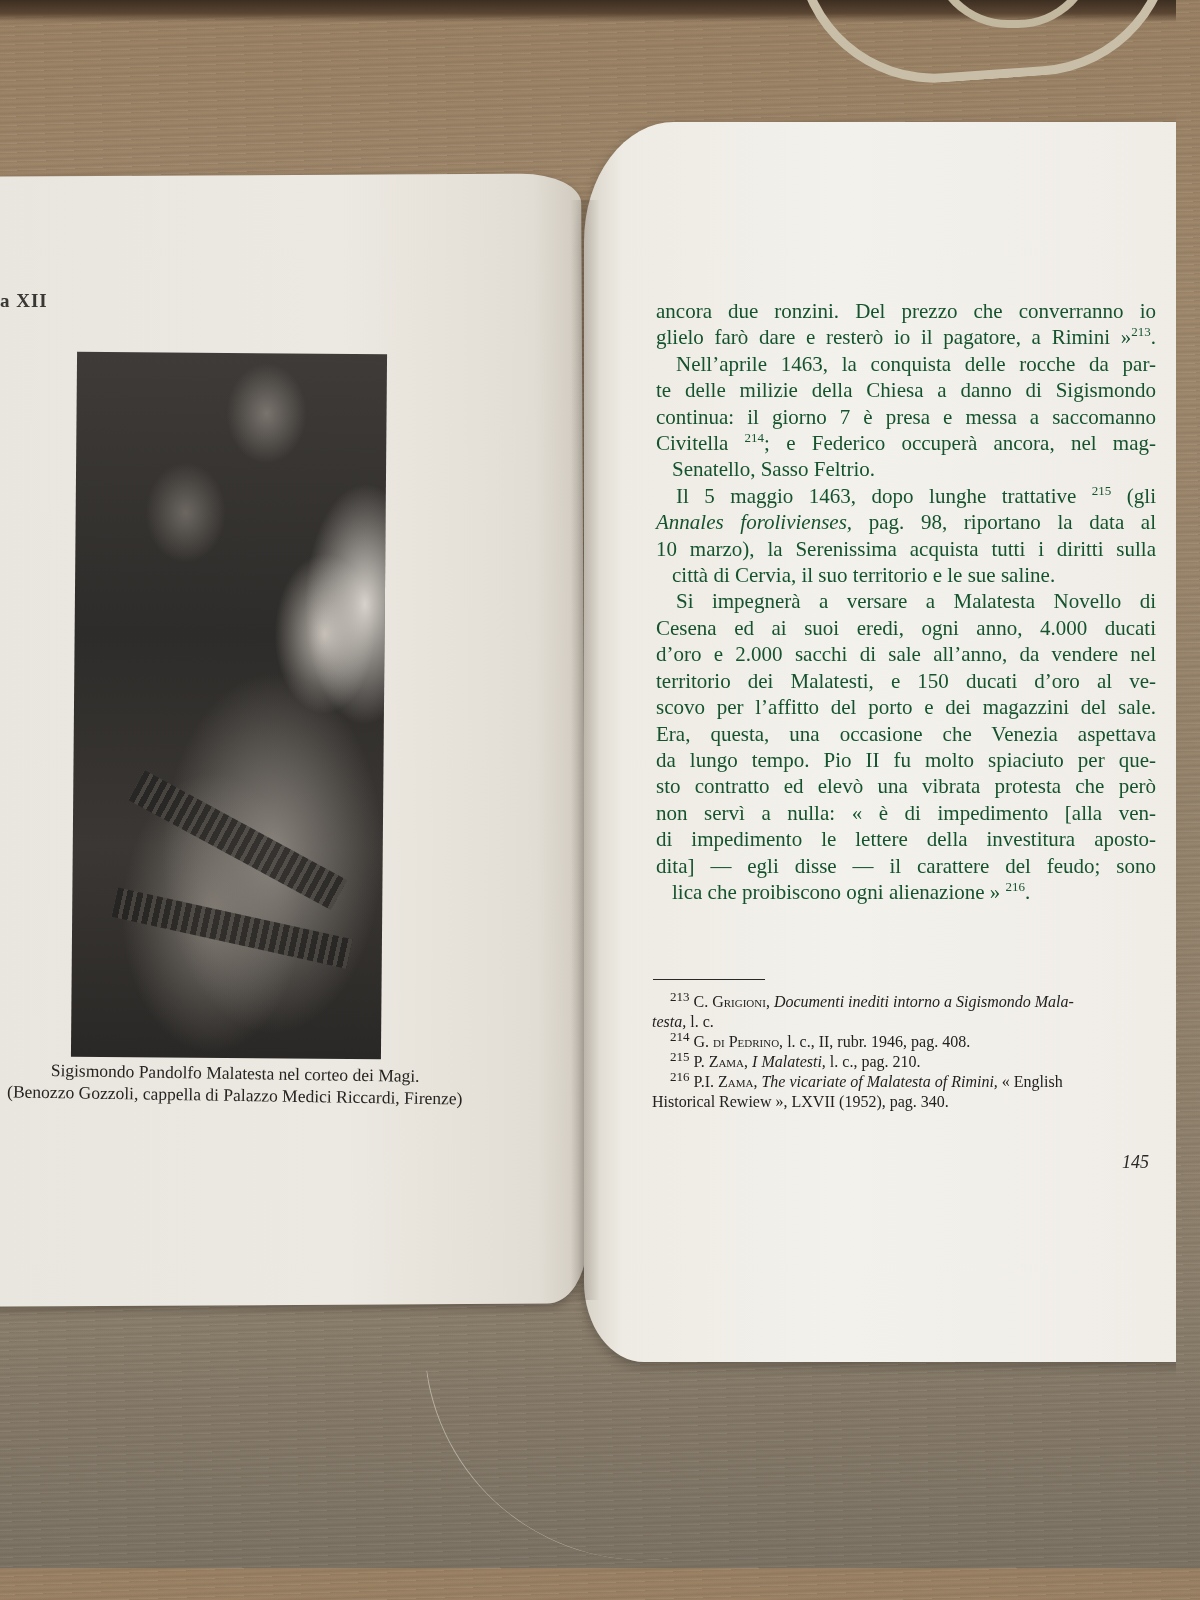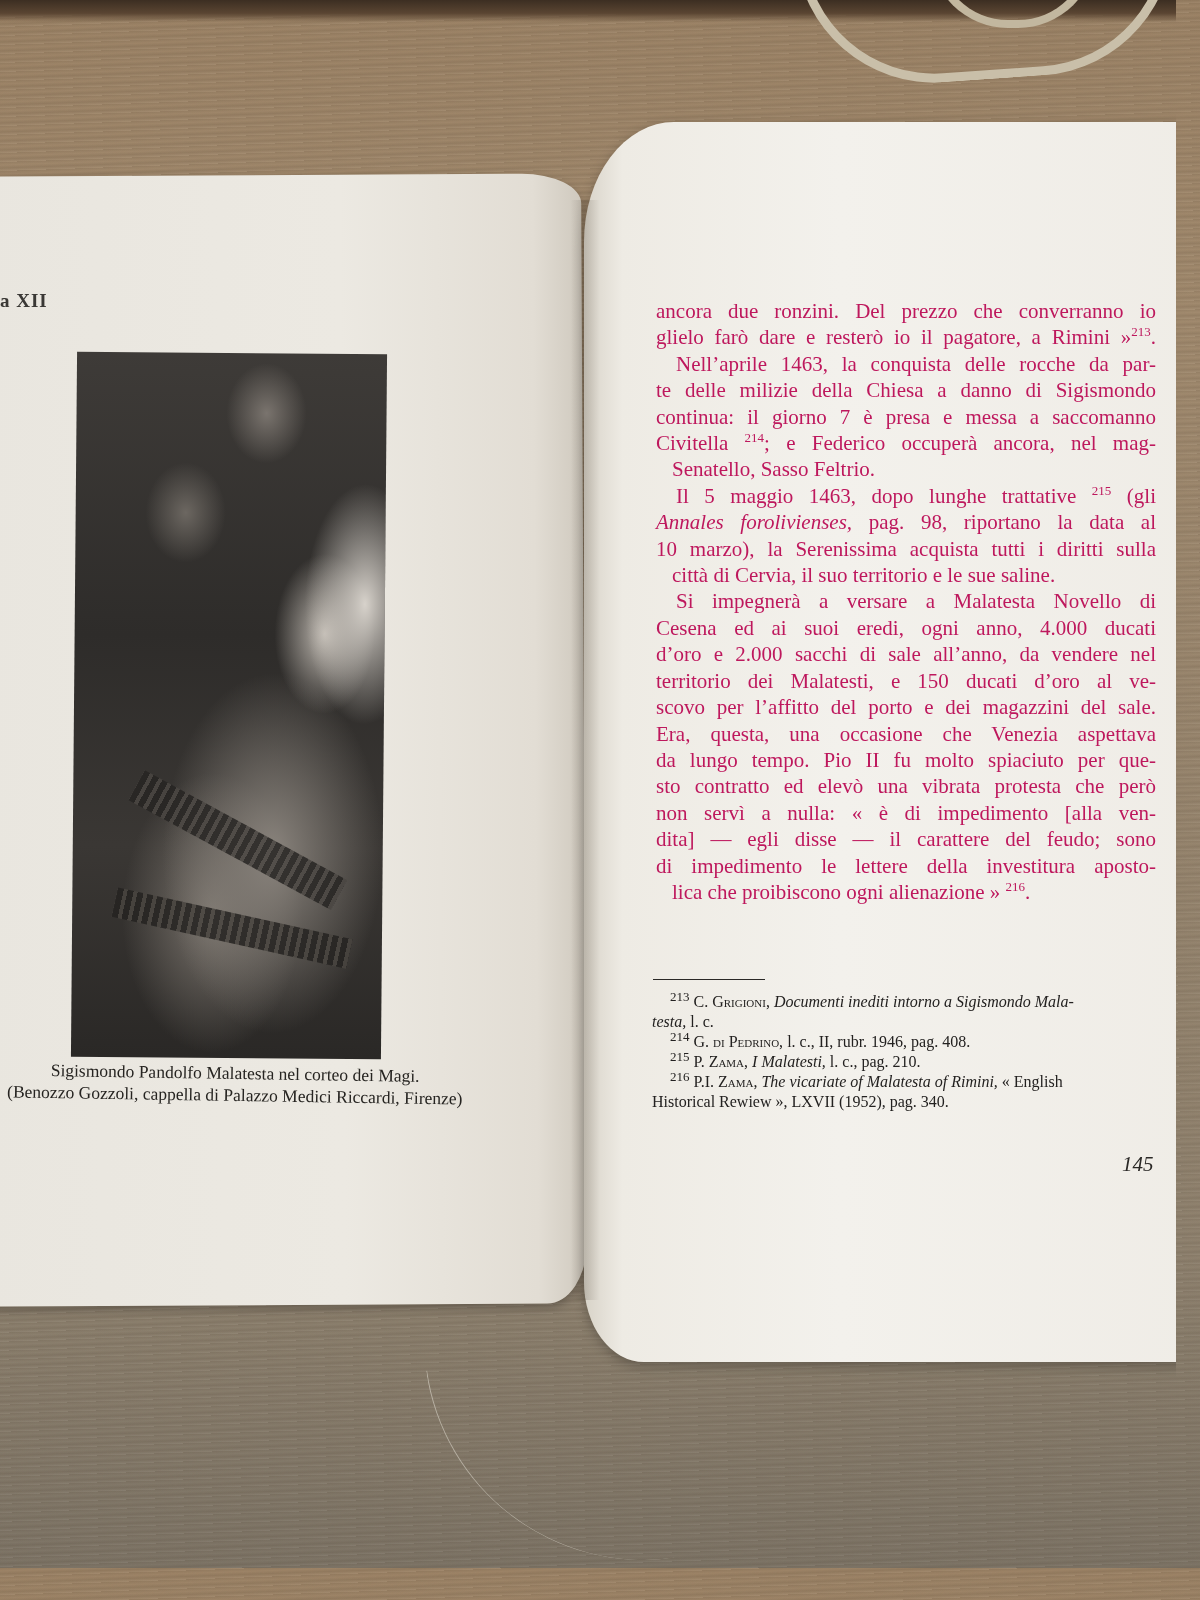--- a/index.html
+++ b/index.html
@@ -63,39 +63,39 @@
     position: absolute; left: 40px; top: 560px; width: 240px; height: 30px;
     background: repeating-linear-gradient(90deg, #242220 0 6px, #48443f 6px 10px);
     transform: rotate(12deg); opacity: 0.85;
   }
   .caption {
     position: absolute; left: 0px; top: 1062px; width: 470px; text-align: center;
     font-size: 17.5px; line-height: 22px; transform: rotate(0.9deg); color: #262421;
   }
   .text-block {
     position: absolute; left: 656px; top: 298px; width: 500px;
-    font-size: 21px; line-height: 26.4px; color: #be185d;
+    font-size: 21px; line-height: 26.4px; color: #14532d;
     text-align: justify;
   }
   .text-block .line { display: block; white-space: nowrap; text-align-last: justify; }
   .text-block .line.last { text-align-last: left; margin-left: 16px; }
   .text-block .indent { padding-left: 20px; }
   sup { font-size: 13px; vertical-align: super; line-height: 0; }
   .rule {
     position: absolute; left: 653px; top: 979px; width: 112px; height: 0; border-top: 1.5px solid #2a2826;
   }
   .notes {
     position: absolute; left: 652px; top: 992px; width: 505px;
     font-size: 16px; line-height: 20px; color: #232120;
   }
   .notes .n { display: block; white-space: nowrap; }
   .notes .ind { padding-left: 18px; }
   .sc { font-variant: small-caps; }
   .page-number {
-    position: absolute; left: 1122px; top: 1152px; font-size: 21px; font-style: italic; color: #2a2826;
+    position: absolute; left: 1122px; top: 1152px; font-size: 18px; font-style: italic; color: #2a2826;
   }
   .gutter-shadow {
     position: absolute; left: 570px; top: 200px; width: 30px; height: 1100px;
     background: linear-gradient(90deg, rgba(0,0,0,0) 0%, rgba(60,50,40,0.18) 50%, rgba(0,0,0,0) 100%);
   }
   .scratch {
     position: absolute; left: 440px; top: 1350px; width: 280px; height: 220px;
     border-left: 1.5px solid rgba(230,225,215,0.55); border-radius: 0 0 0 240px;
     transform: rotate(-8deg);
   }
@@ -136,22 +136,22 @@
   <span class="line last"><span>città di Cervia, il suo territorio e le sue saline.</span></span>
   <span class="line indent"><span>Si impegnerà a versare a Malatesta Novello di</span></span>
   <span class="line"><span>Cesena ed ai suoi eredi, ogni anno, 4.000 ducati</span></span>
   <span class="line"><span>d’oro e 2.000 sacchi di sale all’anno, da vendere nel</span></span>
   <span class="line"><span>territorio dei Malatesti, e 150 ducati d’oro al ve-</span></span>
   <span class="line"><span>scovo per l’affitto del porto e dei magazzini del sale.</span></span>
   <span class="line"><span>Era, questa, una occasione che Venezia aspettava</span></span>
   <span class="line"><span>da lungo tempo. Pio II fu molto spiaciuto per que-</span></span>
   <span class="line"><span>sto contratto ed elevò una vibrata protesta che però</span></span>
   <span class="line"><span>non servì a nulla: « è di impedimento [alla ven-</span></span>
+  <span class="line"><span>di impedimento le lettere della investitura aposto-</span></span>
   <span class="line"><span>dita] — egli disse — il carattere del feudo; sono</span></span>
-  <span class="line"><span>di impedimento le lettere della investitura aposto-</span></span>
   <span class="line last"><span>lica che proibiscono ogni alienazione » </span><sup>216</sup><span>.</span></span>
 </div>
 
 <div class="rule"></div>
 
 <div class="notes">
   <span class="n ind"><sup>213</sup> <span class="sc">C. Grigioni,</span> <i>Documenti inediti intorno a Sigismondo Mala-</i></span>
   <span class="n"><i>testa,</i><span> l. c.</span></span>
   <span class="n ind"><sup>214</sup> <span class="sc">G. di Pedrino,</span><span> l. c., II, rubr. 1946, pag. 408.</span></span>
   <span class="n ind"><sup>215</sup> <span class="sc">P. Zama,</span> <i>I Malatesti,</i><span> l. c., pag. 210.</span></span>

